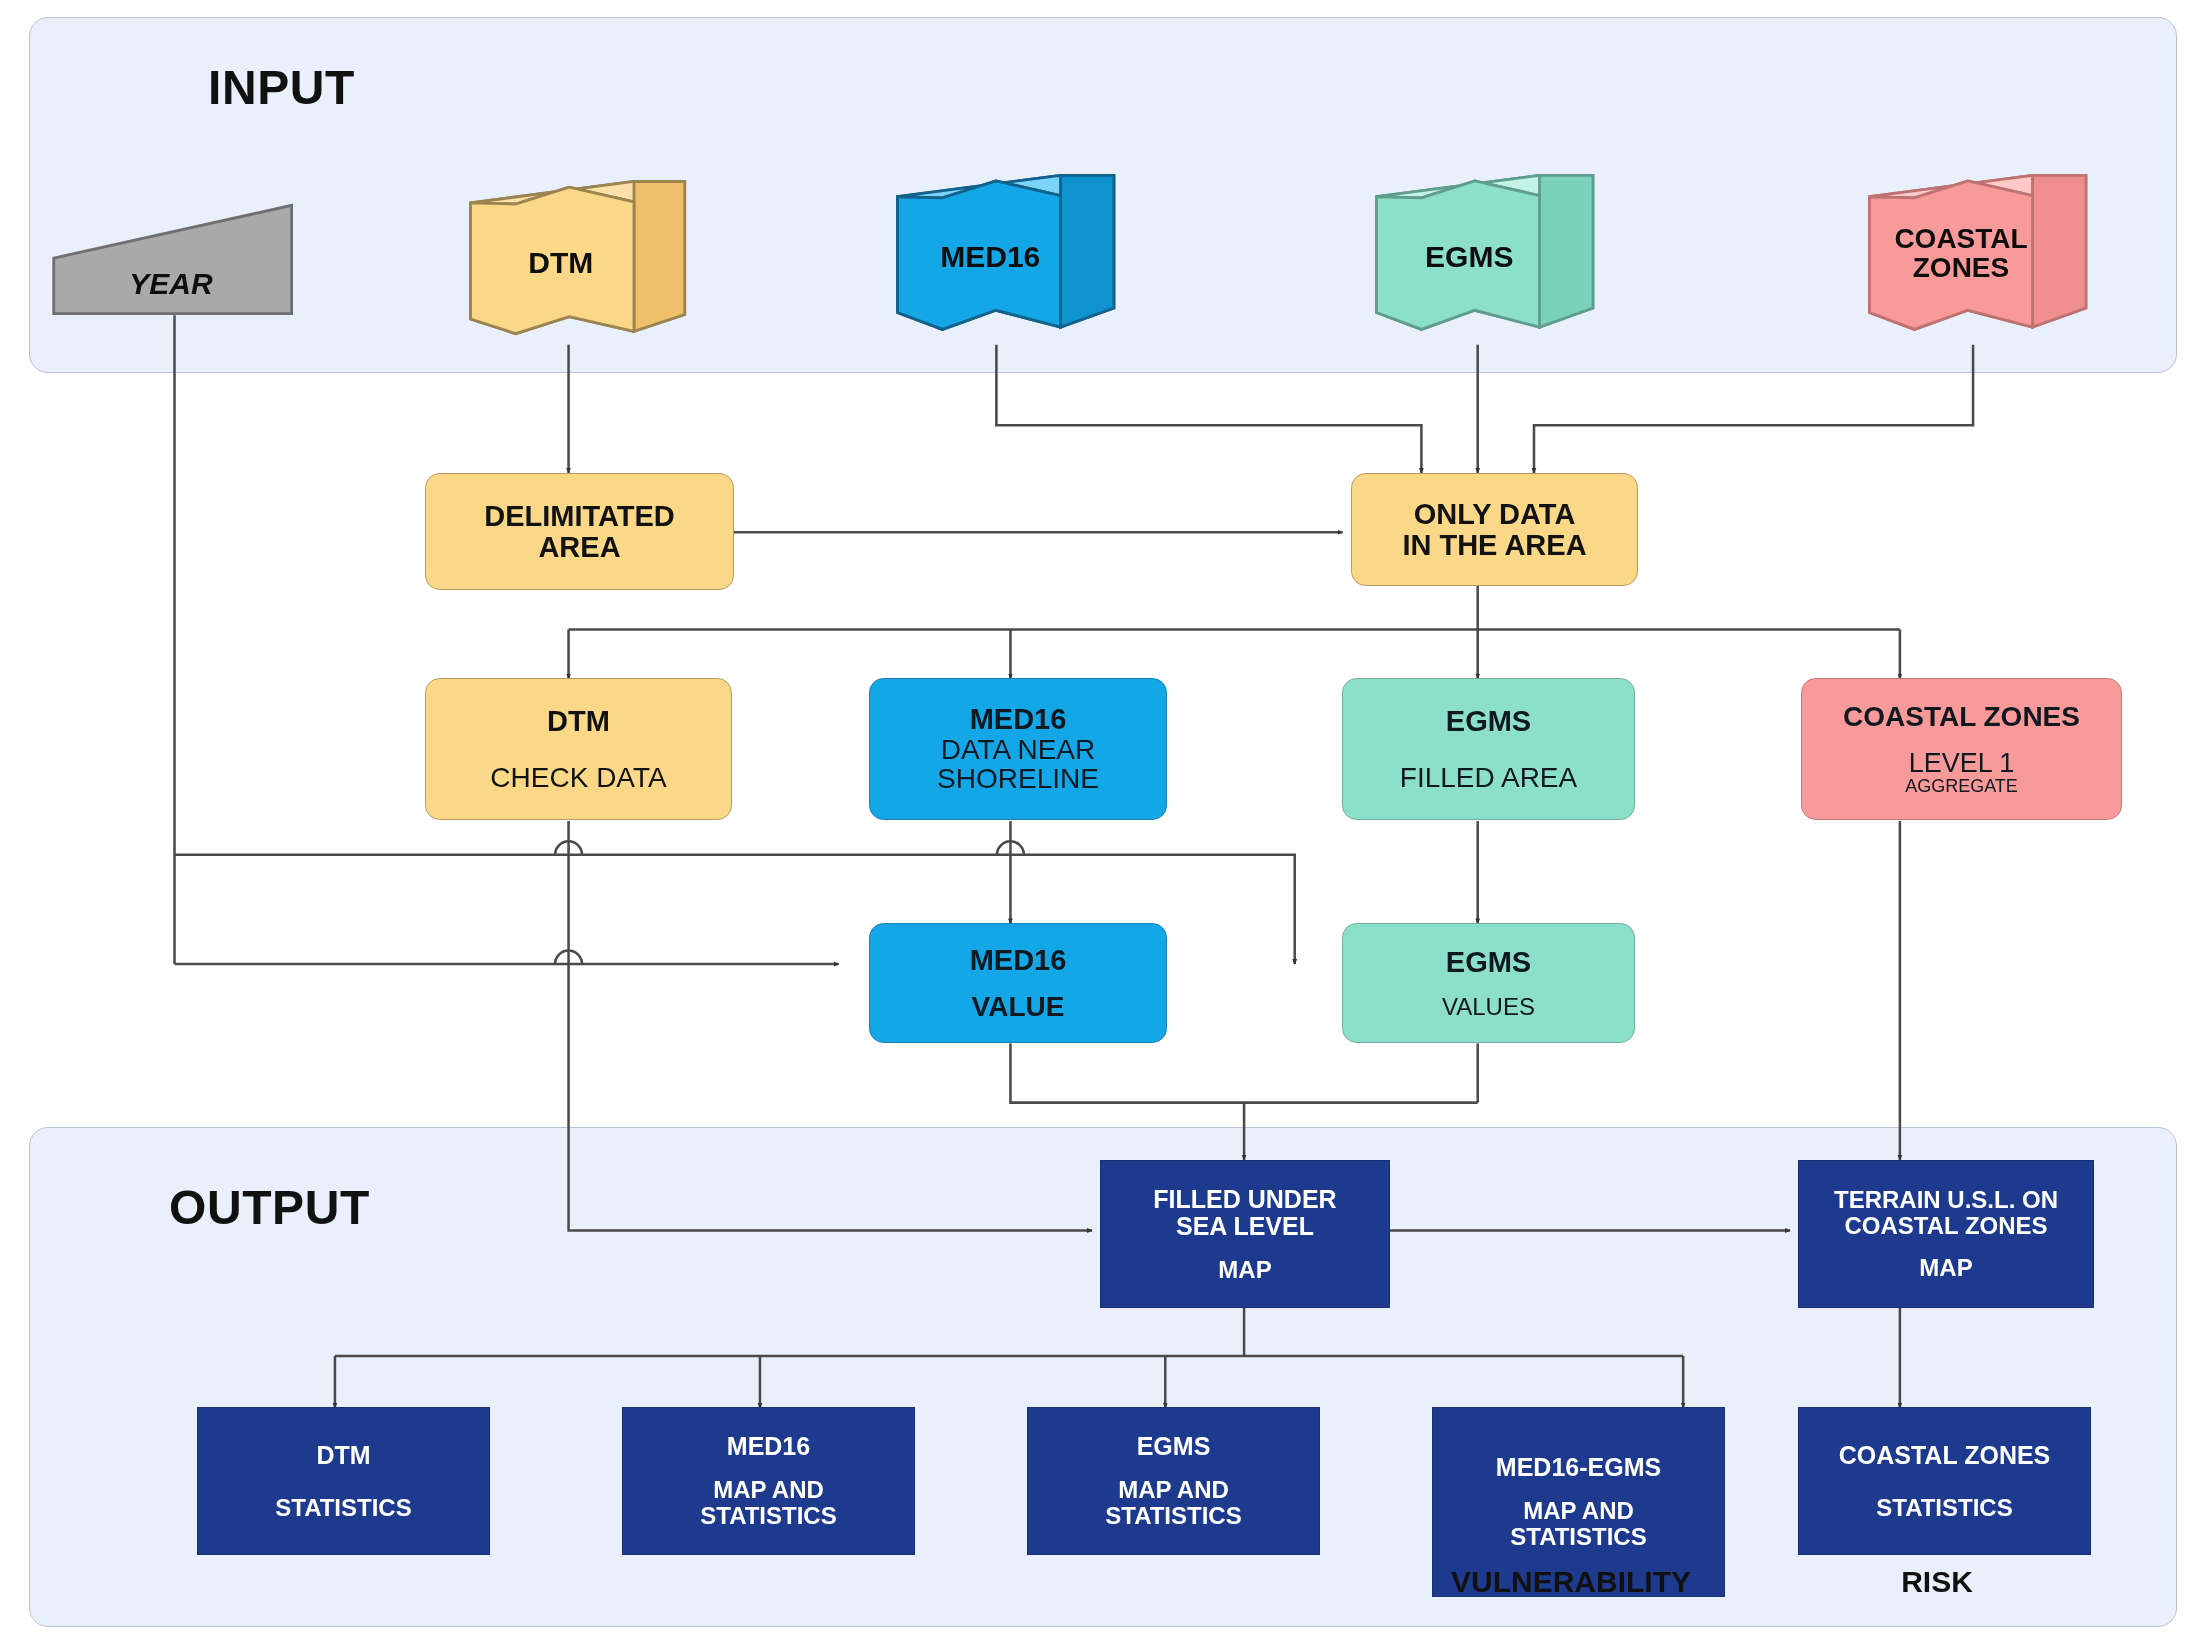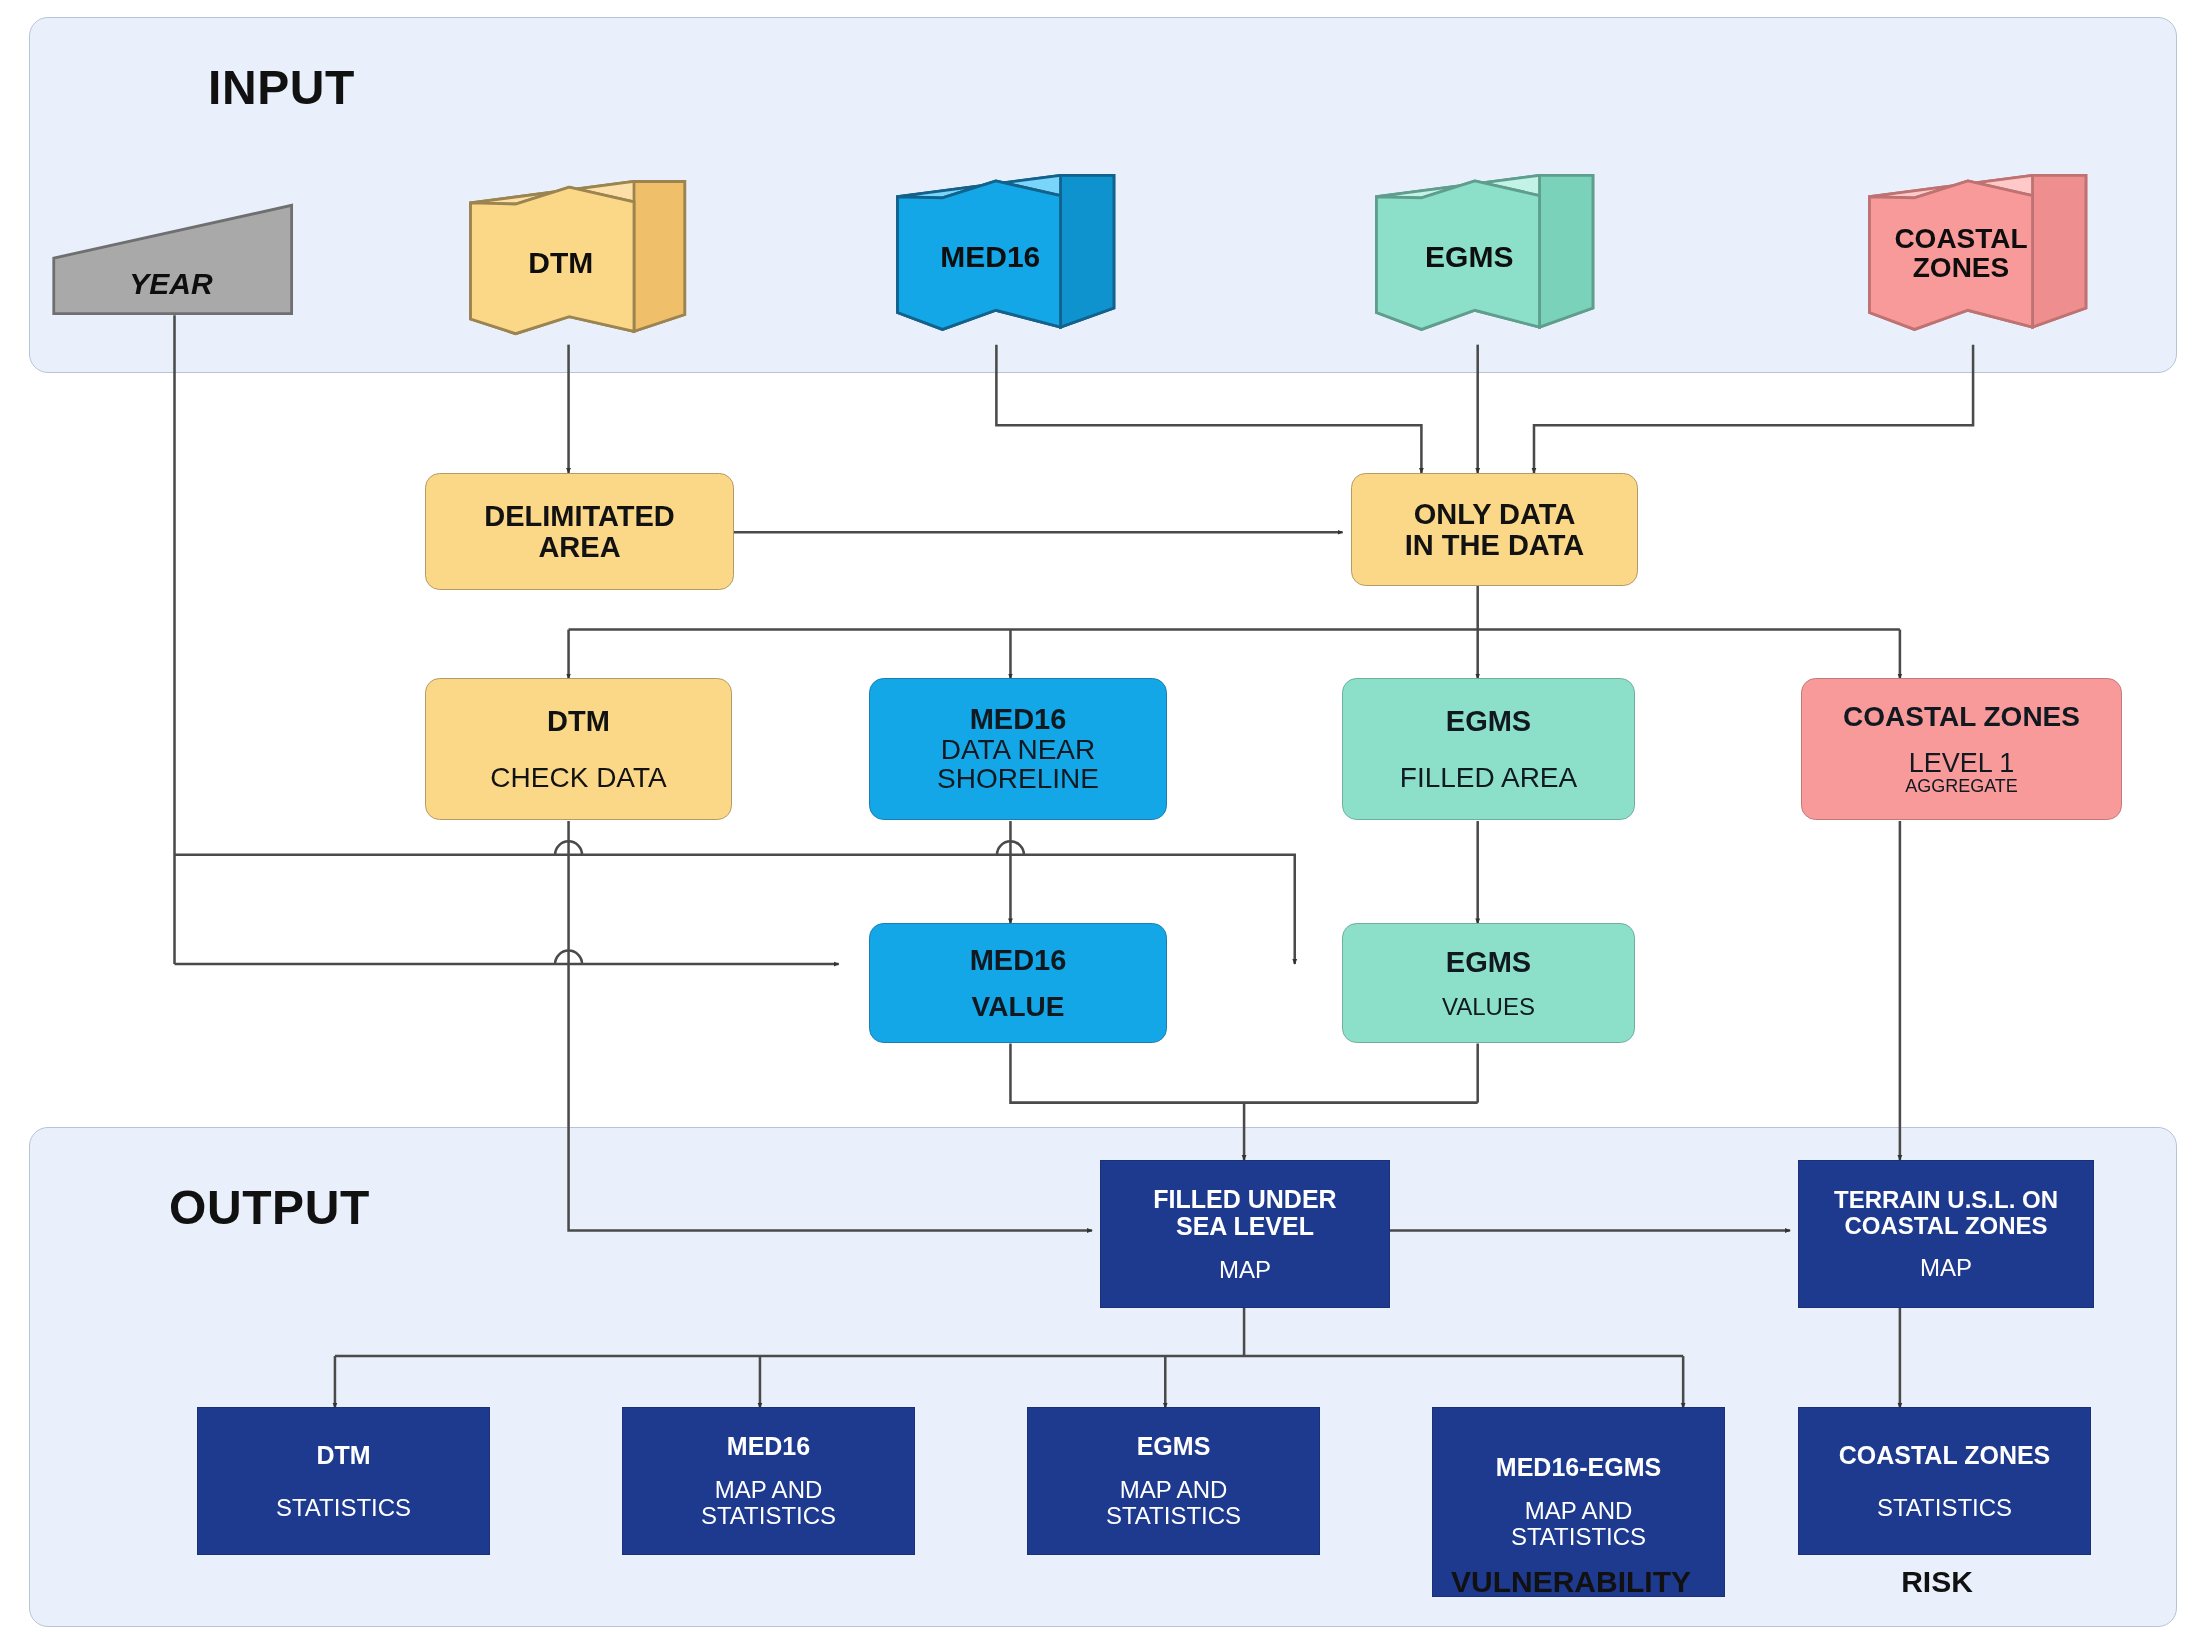--- a/index.html
+++ b/index.html
@@ -19,21 +19,21 @@
   .proc .t2{font-weight:normal;line-height:1.05;}
 
   .yellow{background:#fbd888;border-color:#b59a63;color:#121212;}
   .blue  {background:#14a7e8;border-color:#1a7fb0;color:#101820;}
   .teal  {background:#8ce0ca;border-color:#6fae9d;color:#101820;}
   .pink  {background:#f89a9a;border-color:#c47878;color:#101820;}
 
   
   .navy{background:#1e3a8f;border:1.1px solid #1a3179;color:#ffffff;border-radius:0;}
   .navy .t1{font-weight:bold;line-height:1.08;}
-  .navy .t2{font-weight:normal;line-height:1.08;}
+  .navy .t2{font-weight:bold;line-height:1.08;}
   .gap-md{height:17px;}
   .gap-lg{height:26px;}
 
   
   .datashape{position:absolute;}
   .datashape svg{display:block;overflow:visible;}
   .ds-label{position:absolute;left:0;right:0;text-align:center;font-weight:bold;color:#0e0e0e;
             line-height:1.05;pointer-events:none;}
 
   .tag{position:absolute;font-weight:bold;color:#111;text-align:center;}
@@ -160,21 +160,21 @@
     </div>
   </div>
 
   <div class="node proc yellow" style="left:417px; top:473px; width:309px; height:117px;">
     <div class="t1" style="font-size:29px;">DELIMITATED</div>
     <div class="t1" style="font-size:29px;">AREA</div>
   </div>
 
   <div class="node proc yellow" style="left:1343px; top:473px; width:287px; height:113px;">
     <div class="t1" style="font-size:29px;">ONLY DATA</div>
-    <div class="t1" style="font-size:29px;">IN THE DATA</div>
+    <div class="t1" style="font-size:29px;">IN THE AREA</div>
   </div>
 
   <div class="node proc yellow" style="left:417px; top:678px; width:307px; height:142px;">
     <div class="t1" style="font-size:29px;">DTM</div>
     <div class="gap-lg"></div>
     <div class="t2" style="font-size:28px;">CHECK DATA</div>
   </div>
 
   <div class="node proc blue" style="left:861px; top:678px; width:298px; height:142px;">
     <div class="t1" style="font-size:29px;">MED16</div>

